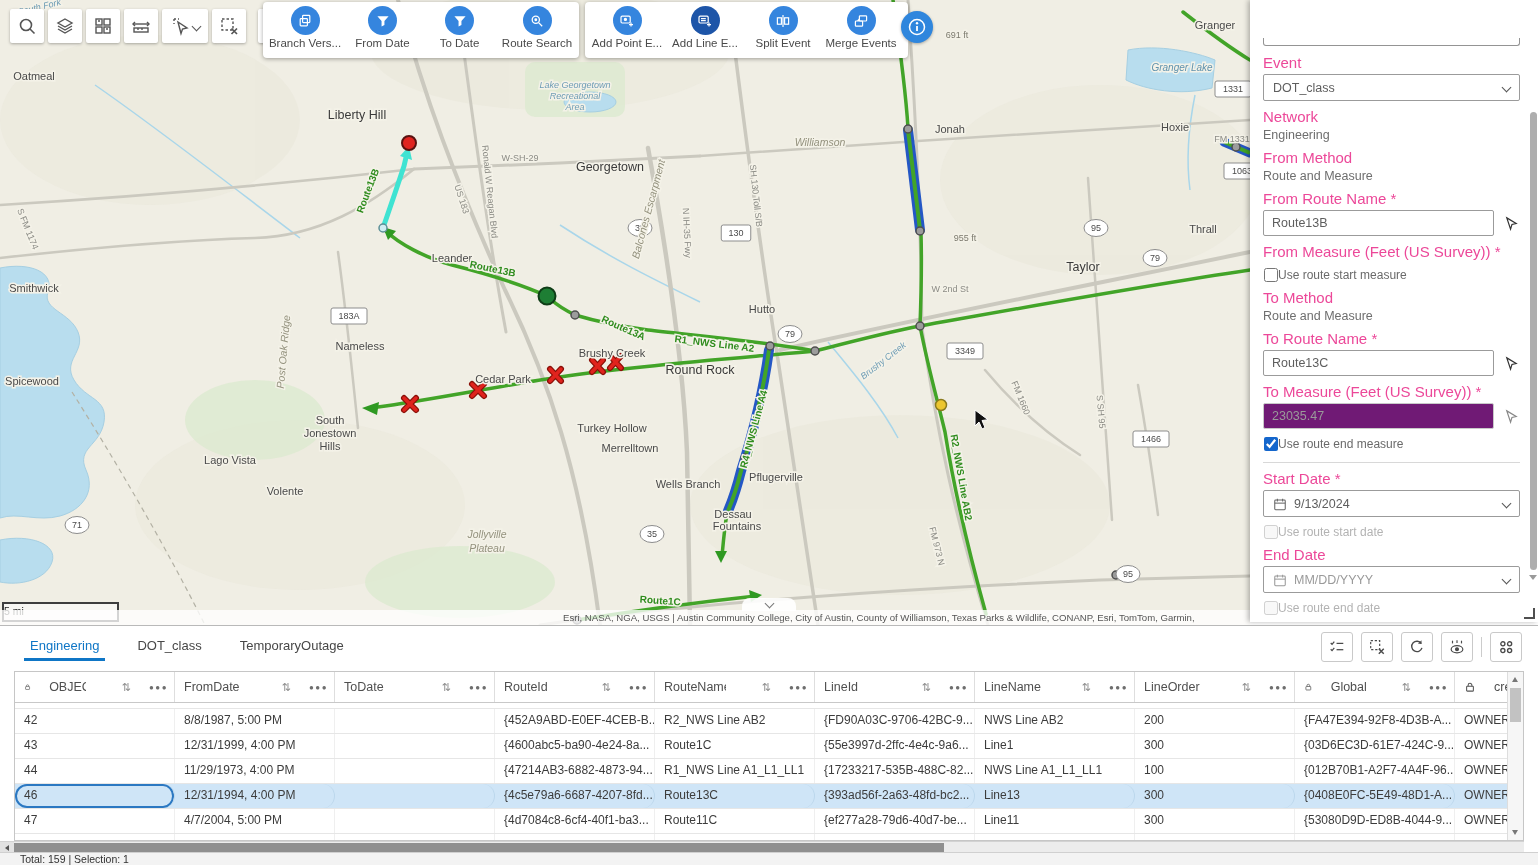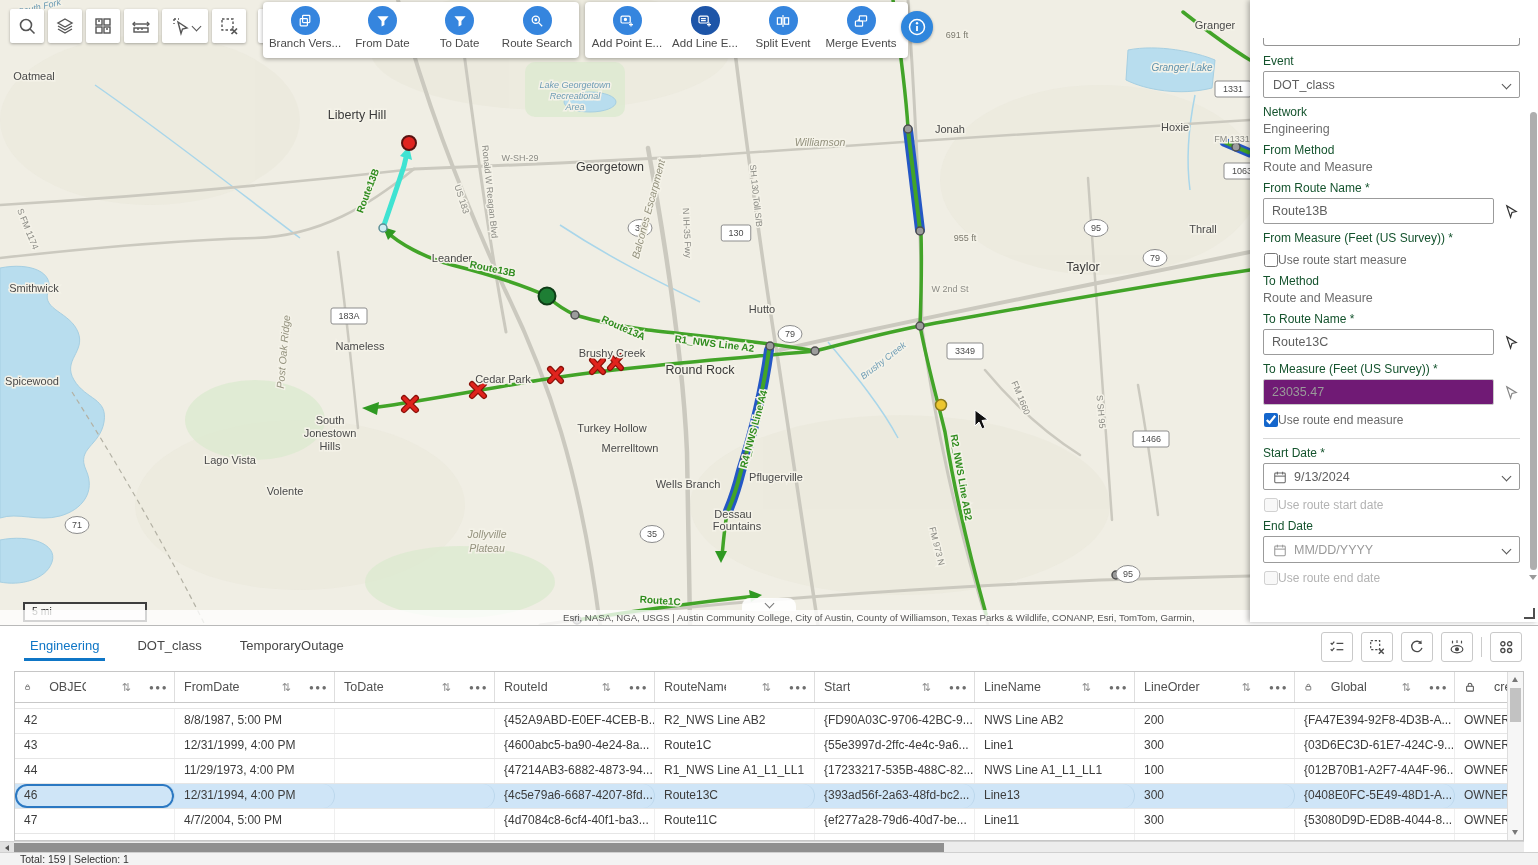--- a/index.html
+++ b/index.html
@@ -31,36 +31,36 @@
   .card{position:absolute;top:2px;height:52px;background:#fff;border-radius:4px;
         box-shadow:0 1px 4px rgba(0,0,0,.35);display:flex;align-items:flex-start;padding:4px 10px 0 10px;gap:14px;}
   .titem{display:flex;flex-direction:column;align-items:center;width:64px;cursor:pointer;}
   .ticon{width:29px;height:29px;border-radius:50%;background:#3585de;display:flex;align-items:center;justify-content:center;}
   .ticon.sel{background:#1d55a8;}
   .tlabel{font-size:11.5px;color:#4a4a4a;margin-top:2px;white-space:nowrap;}
   .infobtn{position:absolute;left:901px;top:11px;width:32px;height:32px;border-radius:50%;background:#2f86dd;
            box-shadow:0 1px 3px rgba(0,0,0,.3);display:flex;align-items:center;justify-content:center;cursor:pointer;}
 
   .scalebar{position:absolute;left:2px;bottom:3px;width:113px;height:16px;border:2px solid #3e3e3e;
-            background:rgba(255,255,255,.55);font-size:10.5px;color:#222;padding-left:7px;line-height:15px;margin-left:21px;}
+            background:rgba(255,255,255,.55);font-size:10.5px;color:#222;padding-left:0;line-height:15px;}
   .attrib{position:absolute;left:0;right:0;bottom:0;height:15px;background:rgba(255,255,255,.78);
           font-size:9.6px;color:#555;line-height:15px;white-space:nowrap;overflow:hidden;padding-left:563px;}
   .attribtab{position:absolute;left:742px;bottom:14px;width:54px;height:13px;background:rgba(255,255,255,.9);
              border-radius:8px 8px 0 0;display:flex;align-items:center;justify-content:center;cursor:pointer;}
   .attribtab .chev{margin-top:-3px;border-color:#777;}
 
   
   .panel{position:absolute;left:1250px;top:0;width:288px;height:622px;background:#fff;
          box-shadow:-2px 0 5px rgba(0,0,0,.28);}
   .phead{height:30px;background:#0079c1;color:#fff;display:flex;align-items:center;padding:0 10px;}
   .ptitle{font-size:13.5px;font-weight:bold;flex:1;}
   .phicon{width:20px;height:20px;display:flex;align-items:center;justify-content:center;cursor:pointer;color:#fff;}
   .pbody{position:absolute;top:30px;left:0;right:0;bottom:0;padding:8px 18px 8px 13px;overflow:hidden;}
   .cutinput{height:7px;border:1px solid #949494;border-top:none;border-radius:0 0 3px 3px;margin-bottom:8px;}
-  .flabel{font-size:12px;color:#14532d;margin:7px 0 3px 0;}
+  .flabel{font-size:15px;color:#ec4899;margin:7px 0 3px 0;}
   .fvalue{font-size:12.5px;color:#6e6e6e;margin:0 0 2px 0;}
   .frow{display:flex;align-items:center;gap:8px;}
   .finput{flex:1;height:26px;border:1px solid #9b9b9b;border-radius:2px;padding:0 8px;font-size:12.5px;
           color:#5e5e5e;font-family:"Liberation Sans",sans-serif;background:#fff;box-sizing:border-box;}
   .finput:disabled{background:#701a75;border-color:#c9c9c9;color:#9a9a9a;}
   .pickbtn{width:18px;height:18px;display:flex;align-items:center;justify-content:center;cursor:pointer;}
   .selbox,.datebox{height:27px;border:1px solid #9b9b9b;border-radius:2px;display:flex;align-items:center;
           padding:0 9px;font-size:12.5px;color:#5e5e5e;cursor:pointer;gap:7px;box-sizing:border-box;}
   .selbox .chev,.datebox .chev{margin-left:auto;}
   .datebox.ph{color:#9a9a9a;}
@@ -649,21 +649,21 @@
           <span class="sorti">⇅</span>
           <span class="dotsi">●●●</span>
         </div>
         <div class="hcell">
           <span class="lbl">RouteName</span>
           <span class="sp"></span>
           <span class="sorti">⇅</span>
           <span class="dotsi">●●●</span>
         </div>
         <div class="hcell">
-          <span class="lbl">Start</span>
+          <span class="lbl">LineId</span>
           <span class="sp"></span>
           <span class="sorti">⇅</span>
           <span class="dotsi">●●●</span>
         </div>
         <div class="hcell">
           <span class="lbl">LineName</span>
           <span class="sp"></span>
           <span class="sorti">⇅</span>
           <span class="dotsi">●●●</span>
         </div>
@@ -744,21 +744,21 @@
         </div>
         <div class="trow">
           <div class="tcell">47</div>
           <div class="tcell">4/7/2004, 5:00 PM</div>
           <div class="tcell"></div>
           <div class="tcell">{4d7084c8-6cf4-40f1-ba3...</div>
           <div class="tcell">Route11C</div>
           <div class="tcell">{ef277a28-79d6-40d7-be...</div>
           <div class="tcell">Line11</div>
           <div class="tcell">300</div>
-          <div class="tcell">{53080D9D-ED8B-4044-8...</div>
+          <div class="tcell">{53080D9D-ED8B-4044-9...</div>
           <div class="tcell">OWNER</div>
         </div>
         <div class="trow">
           <div class="tcell">48</div>
           <div class="tcell">12/31/2018, 4:00 PM</div>
           <div class="tcell"></div>
           <div class="tcell">{4f8c21d0-88a4-4e2e-9c...</div>
           <div class="tcell">R1_NWS Line A1_L1...</div>
           <div class="tcell">{2b6f4a91-3c5d-47a2-8e...</div>
           <div class="tcell">NWS Line A1_L1...</div>

